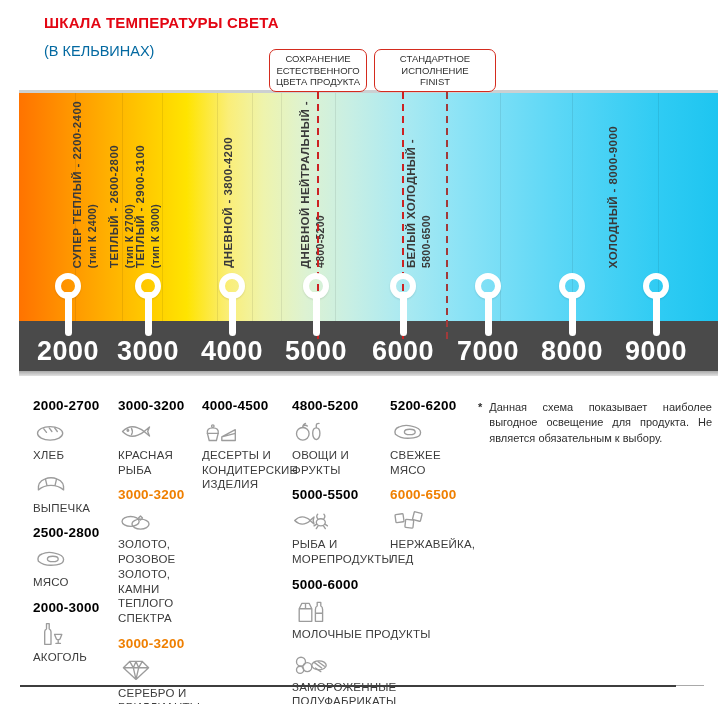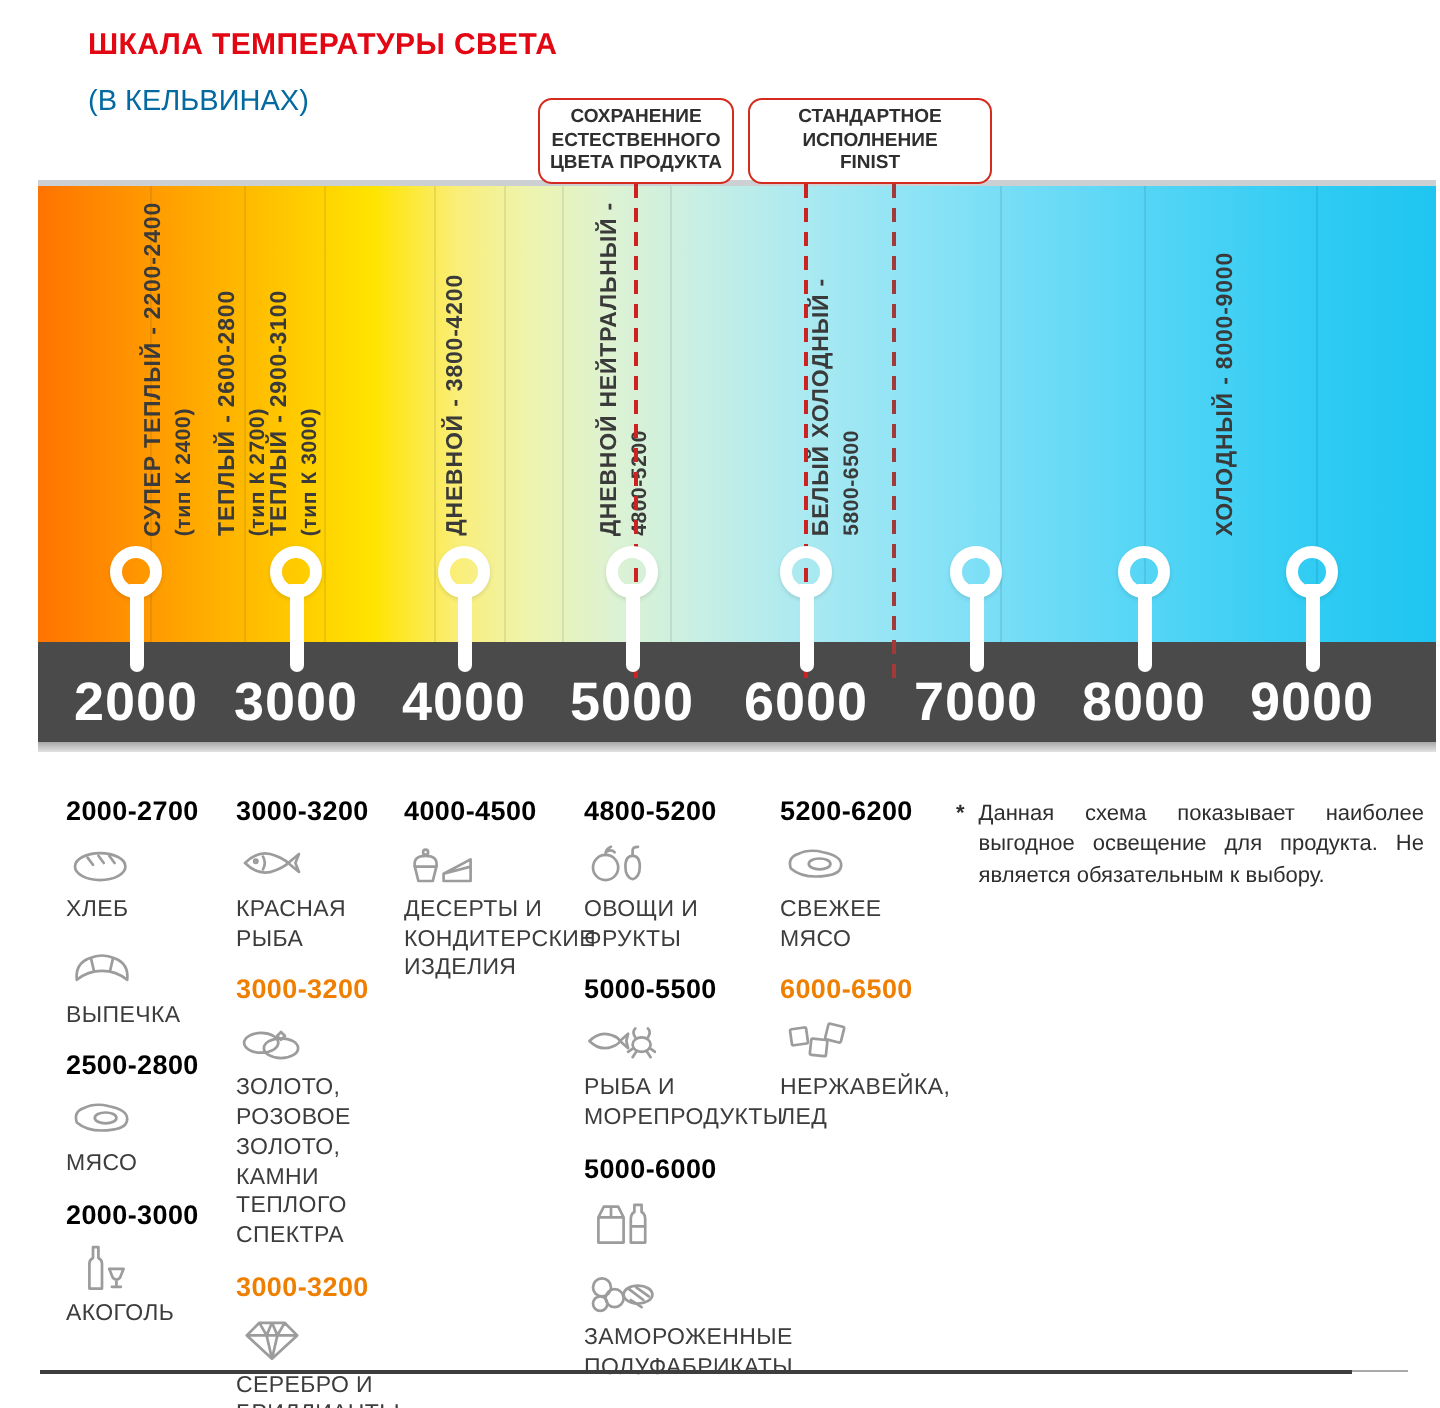--- a/index.html
+++ b/index.html
@@ -7,21 +7,21 @@
     position:relative;width:720px;height:704px;overflow:hidden;background:#fff;
     font-family:"Liberation Sans",sans-serif;
   }
   
   .title{position:absolute;left:44px;top:14px;font-size:15px;font-weight:bold;color:#e30613;letter-spacing:.2px;}
   .subtitle{position:absolute;left:44px;top:43px;font-size:14.5px;color:#0369a1;}
   
   .callout{
     position:absolute;top:49px;height:43px;box-sizing:border-box;
     border:1.5px solid #d42b1e;border-radius:7px;background:#fff;
-    font-size:9.5px;font-weight:bold;color:#2f2f2f;line-height:1.25;
+    font-size:9.5px;font-weight:normal;color:#2f2f2f;line-height:1.25;
     display:flex;align-items:center;justify-content:center;text-align:center;
     white-space:pre-line;z-index:6;
   }
   
   .grad-top-edge{position:absolute;left:19px;top:90px;width:699px;height:3px;background:#ccd0d2;}
   .gradient{
     position:absolute;left:19px;top:93px;width:699px;height:228px;
     background:linear-gradient(90deg,
       #ff7300 0%, #ff9500 7%, #ffc400 17%, #ffe400 24%, #faee79 30%,
       #eef4ad 35%, #ddf2d2 41%, #c9efe3 47%, #aeeaf0 54%, #8ce3f6 63%,
@@ -356,20 +356,21 @@
       </div>
     </div>
     <div class="lg">
       <div class="lg-range" data-tone="red">5000-6000</div>
       <div class="li">
         <span class="ic">
             <svg class="licon" viewBox="0 0 40 30">
               <use href="#i-dairy"></use>
             </svg>
           </span>
+        <div class="li-label">МОЛОЧНЫЕ ПРОДУКТЫ</div>
       </div>
       <div class="li">
         <span class="ic">
             <svg class="licon" viewBox="0 0 40 30">
               <use href="#i-frozen"></use>
             </svg>
           </span>
         <div class="li-label">ЗАМОРОЖЕННЫЕ
 ПОЛУФАБРИКАТЫ</div>
       </div>

